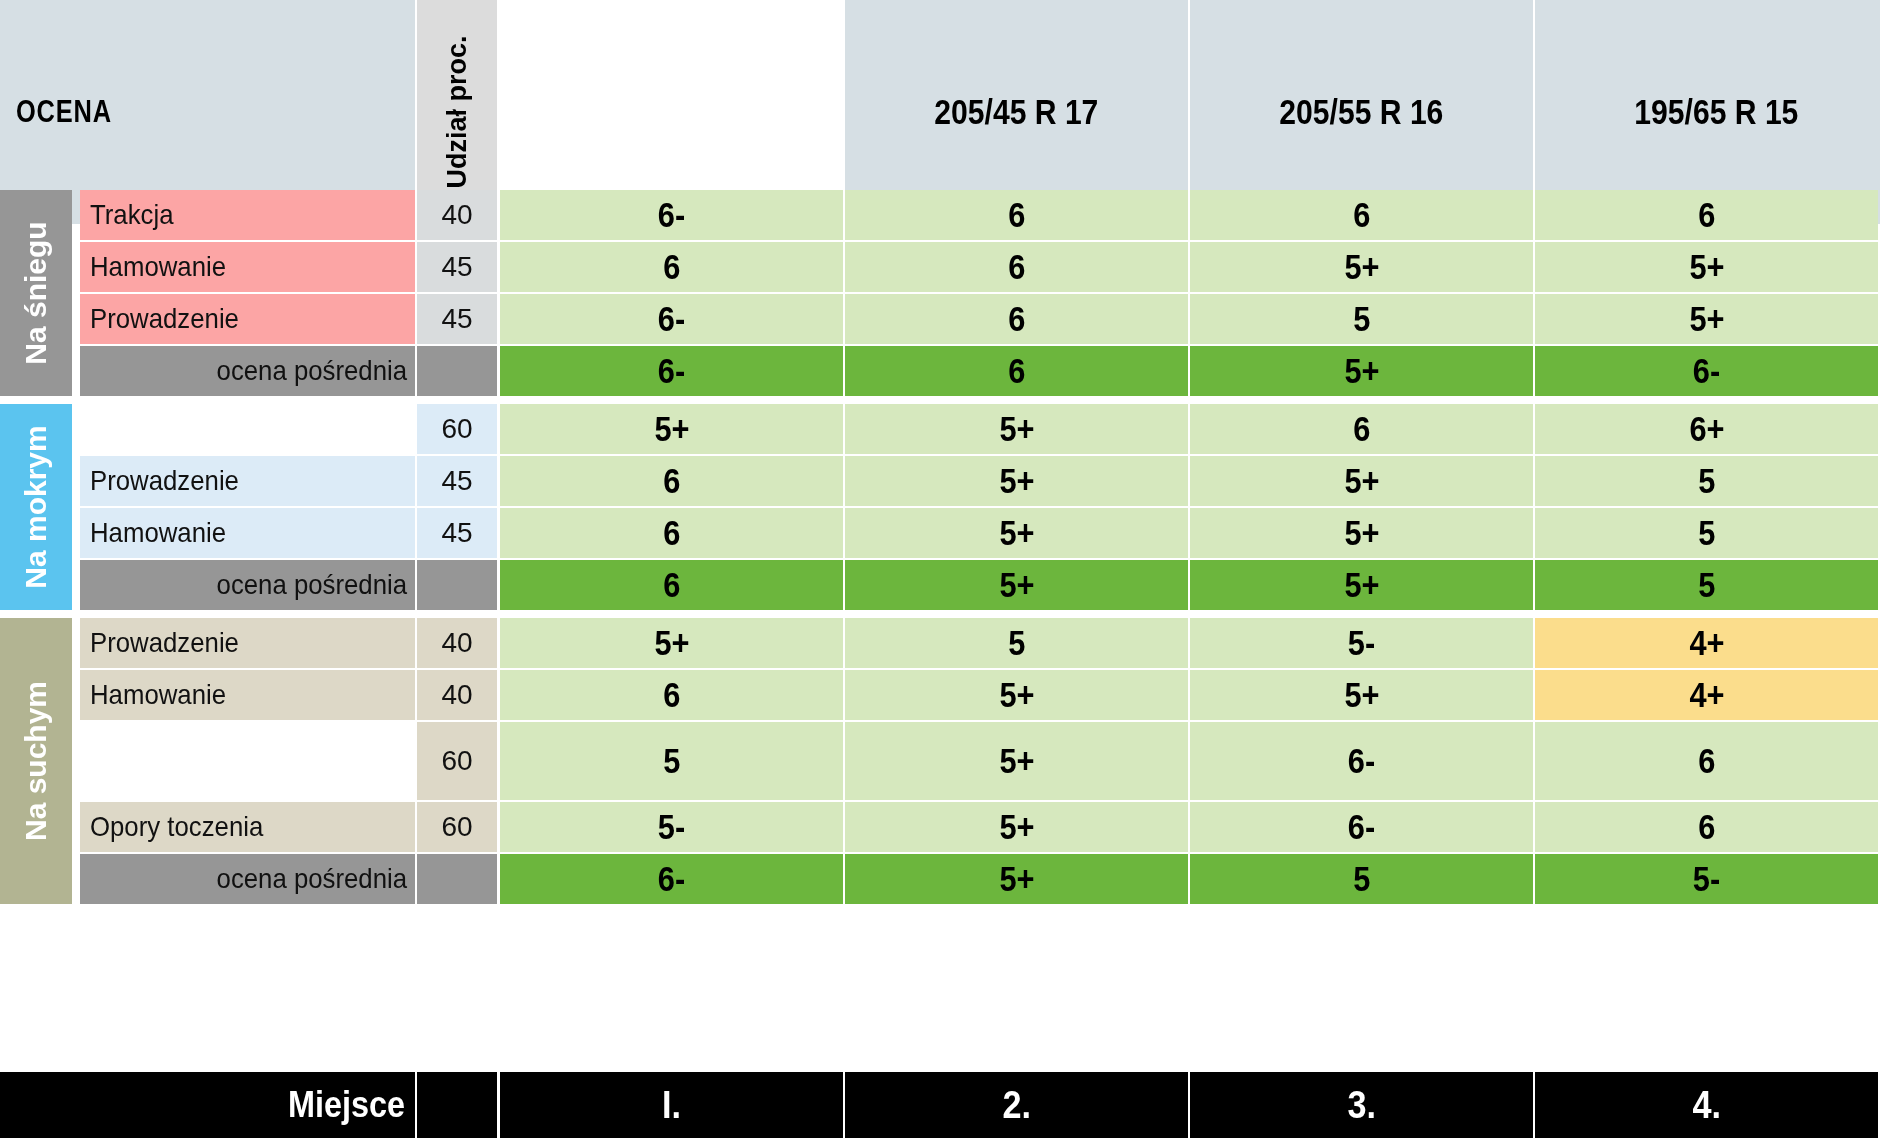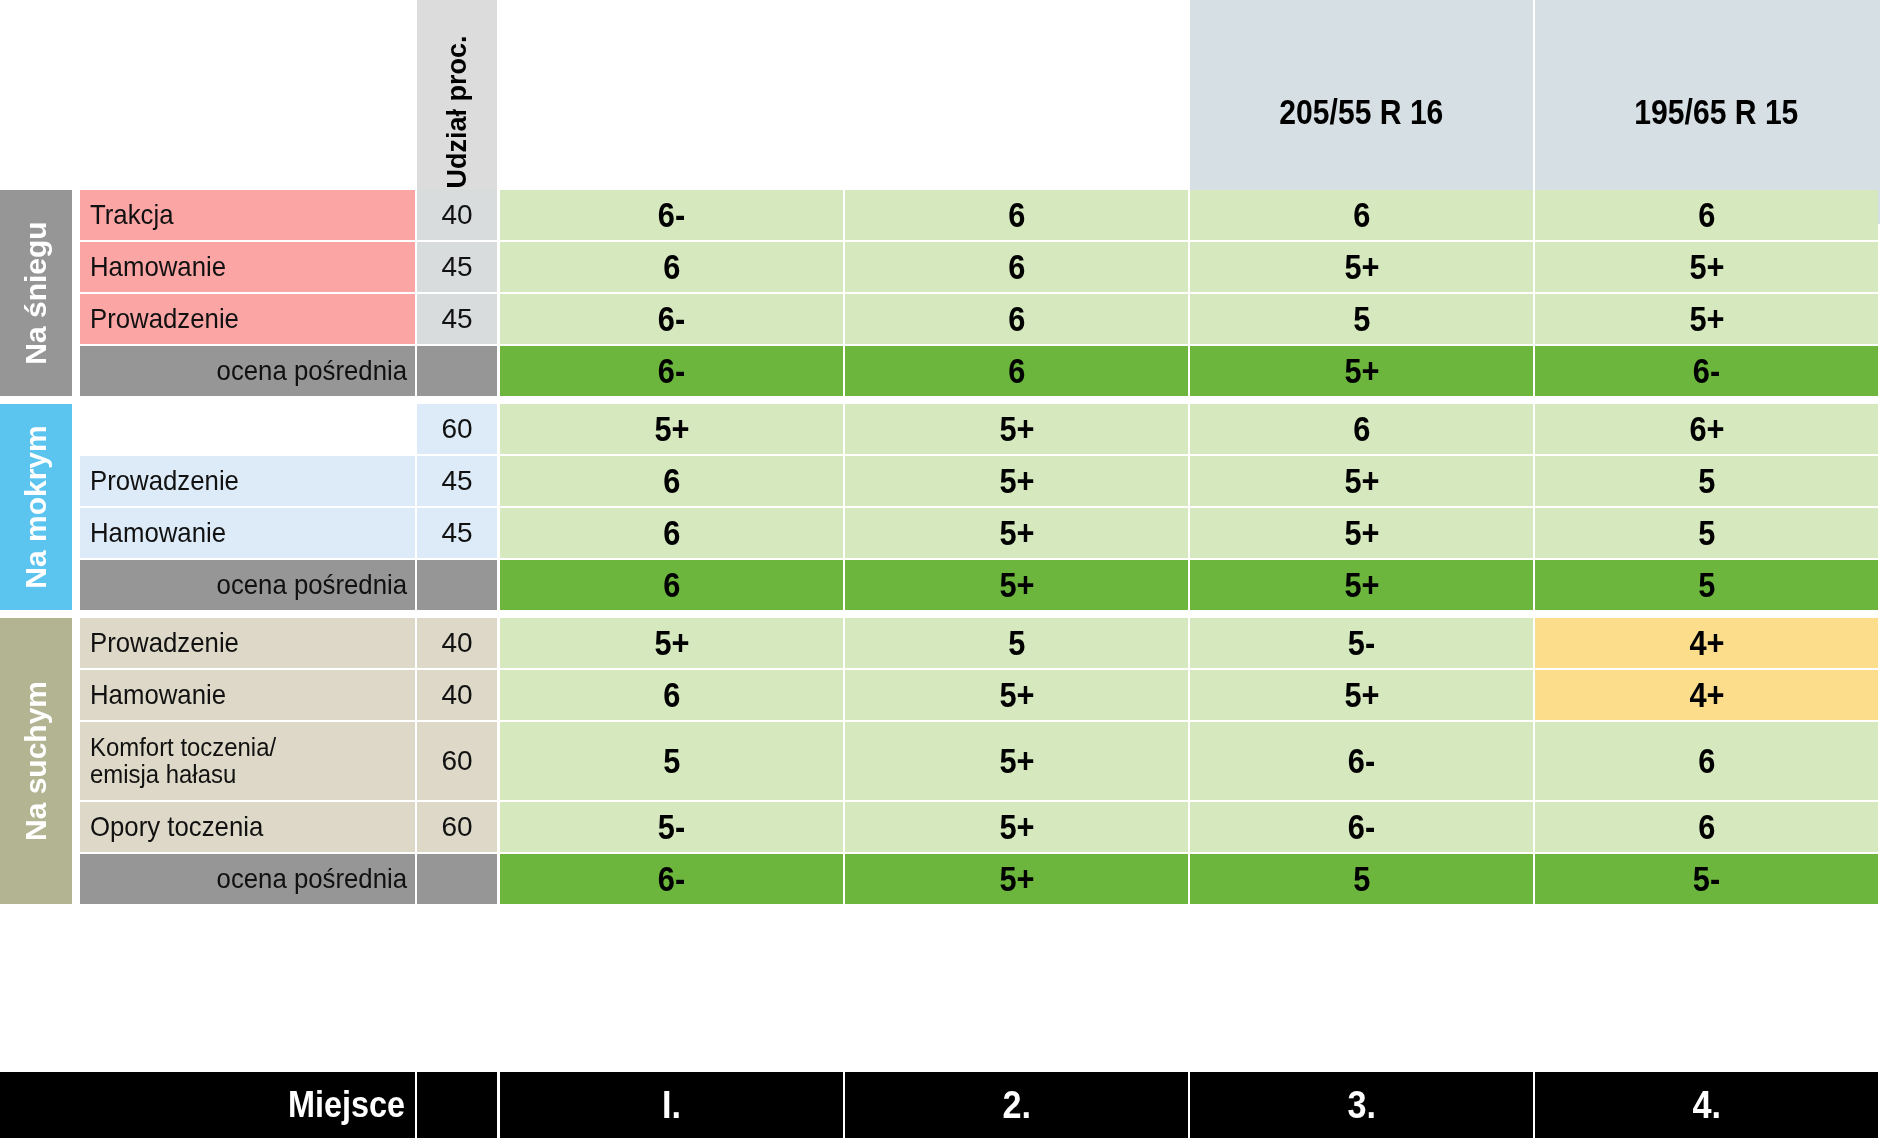--- a/index.html
+++ b/index.html
@@ -119,23 +119,29 @@
     position:absolute;top:1072px;height:66px;background:#000;
     display:flex;align-items:center;justify-content:center;
     color:#fff;font-size:38px;font-weight:bold;
   }
   .rank-cell span{transform:scaleX(.9);display:inline-block;}
 </style>
 </head>
 <body>
 
 <div class="sheet" id="sheet">
+    <div class="hdr-ocena">
+      <span>OCENA</span>
+    </div>
     <div class="hdr-pct">
       <span>Udział proc.</span>
     </div>
+    <div class="hdr-size" style="left: 845px; width: 343px;">
+      <span>205/45 R 17</span>
+    </div>
     <div class="hdr-size" style="left: 1190px; width: 343px;">
       <span>205/55 R 16</span>
     </div>
     <div class="hdr-size" style="left: 1535px; width: 362px;">
       <span>195/65 R 15</span>
     </div>
     <div class="band snow" style="top: 190px; height: 206px;">
       <span>Na śniegu</span>
     </div>
     <div class="band wet" style="top: 404px; height: 206px;">
@@ -293,24 +299,20 @@
       <span>6</span>
     </div>
     <div class="cell c-green" style="left: 845px; width: 343px; top: 670px; height: 50px;">
       <span>5+</span>
     </div>
     <div class="cell c-green" style="left: 1190px; width: 343px; top: 670px; height: 50px;">
       <span>5+</span>
     </div>
     <div class="cell c-orange" style="left: 1535px; width: 343px; top: 670px; height: 50px;">
       <span>4+</span>
-    </div>
-    <div class="crit dry two" style="top: 722px; height: 78px;">
-      <span style="white-space: pre-line;">Komfort toczenia/
-emisja hałasu</span>
     </div>
     <div class="pct dry" style="top: 722px; height: 78px;">60</div>
     <div class="cell c-green" style="left: 500px; width: 343px; top: 722px; height: 78px;">
       <span>5</span>
     </div>
     <div class="cell c-green" style="left: 845px; width: 343px; top: 722px; height: 78px;">
       <span>5+</span>
     </div>
     <div class="cell c-green" style="left: 1190px; width: 343px; top: 722px; height: 78px;">
       <span>6-</span>

